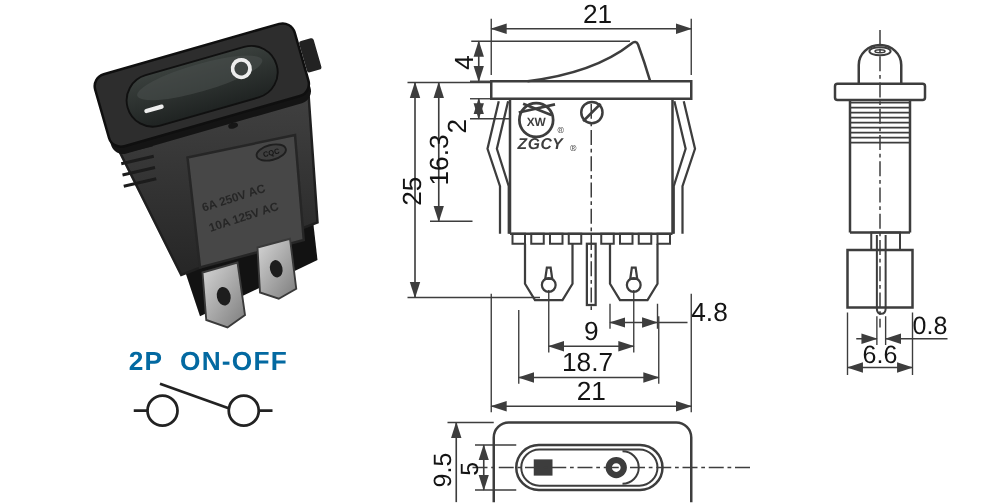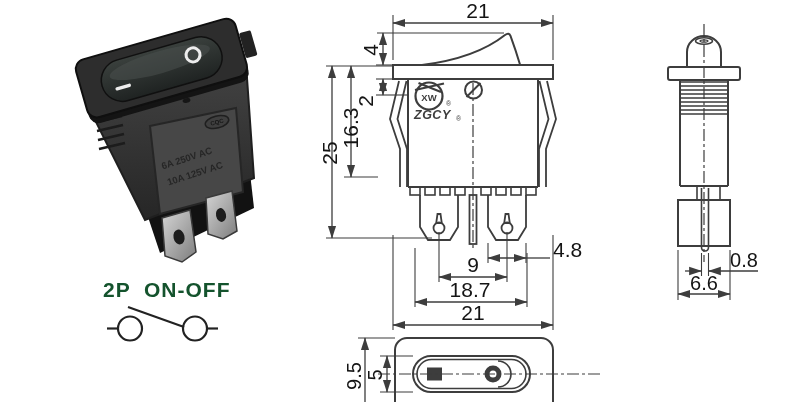--- a/index.html
+++ b/index.html
@@ -3,21 +3,21 @@
 <meta charset="utf-8">
 <style>
   html,body{margin:0;padding:0;}
   body{width:800px;height:402px;background:#ffffff;overflow:hidden;position:relative;
        font-family:"Liberation Sans",sans-serif;}
   .abs{position:absolute;}
   svg text{font-family:"Liberation Sans",sans-serif;fill:#141414;}
   svg text.dim{font-size:21px;}
   svg text.dim-s{font-size:20px;}
   .type-label{position:absolute;left:103px;top:278px;font-size:21px;font-weight:600;
-              color:#14532d;white-space:pre;letter-spacing:1px;}
+              color:#0369a1;white-space:pre;letter-spacing:1px;}
   .outline{stroke:#3d3d3d;fill:none;}
   .dimln{stroke:#3d3d3d;stroke-width:1.3;fill:none;}
   .extln{stroke:#3d3d3d;stroke-width:1.1;fill:none;}
   .cl{stroke:#3d3d3d;stroke-width:1.2;fill:none;stroke-dasharray:12 3 3 3;}
 </style>
 </head>
 <body>
 
 <svg class="abs" style="left:50px;top:8px;" width="230" height="262" viewBox="0 0 230 262">
   <defs>

